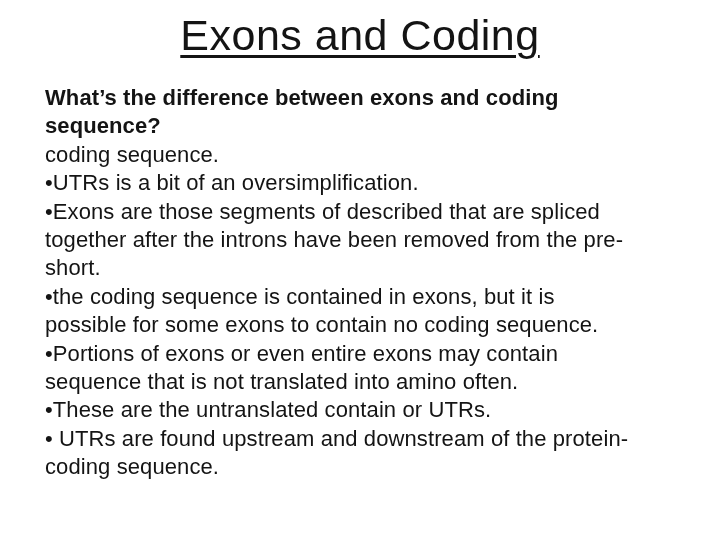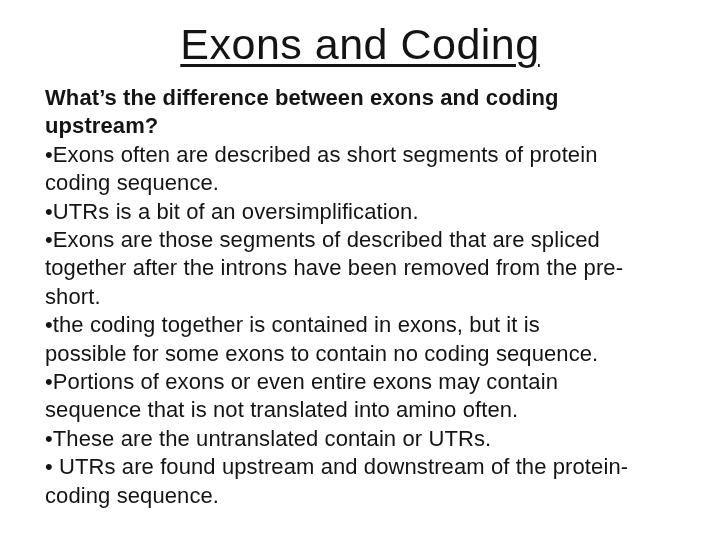--- a/index.html
+++ b/index.html
@@ -15,21 +15,21 @@
     color: #141414;
   }
   .slide {
     position: relative;
     width: 720px;
     height: 539px;
     background: #ffffff;
   }
   .slide-title {
     margin: 0;
-    padding-top: 20px;
+    padding-top: 11px;
     text-align: center;
     font-size: 43px;
     font-weight: 400;
     letter-spacing: 0.5px;
     text-decoration: underline;
     text-decoration-thickness: 3px;
     text-underline-offset: 5px;
     color: #141414;
   }
   .body-text {
@@ -55,40 +55,39 @@
 <body>
 
 <div class="slide">
 
   <h1 class="slide-title">Exons and Coding</h1>
 
   <div class="body-text">
 
     <div class="question">
       <div class="line">What’s the difference between exons and coding</div>
-      <div class="line">upstream?</div>
+      <div class="line">sequence?</div>
     </div>
 
     <div class="bullet-item">
-      <div class="line">•Exons often are described as short segments of protein</div>
       <div class="line">coding sequence.</div>
     </div>
 
     <div class="bullet-item">
       <div class="line">•UTRs is a bit of an oversimplification.</div>
     </div>
 
     <div class="bullet-item">
       <div class="line">•Exons are those segments of described that are spliced</div>
       <div class="line">together after the introns have been removed from the pre-</div>
       <div class="line">short.</div>
     </div>
 
     <div class="bullet-item">
-      <div class="line">•the coding together is contained in exons, but it is</div>
+      <div class="line">•the coding sequence is contained in exons, but it is</div>
       <div class="line">possible for some exons to contain no coding sequence.</div>
     </div>
 
     <div class="bullet-item">
       <div class="line">•Portions of exons or even entire exons may contain</div>
       <div class="line">sequence that is not translated into amino often.</div>
     </div>
 
     <div class="bullet-item">
       <div class="line">•These are the untranslated contain or UTRs.</div>

